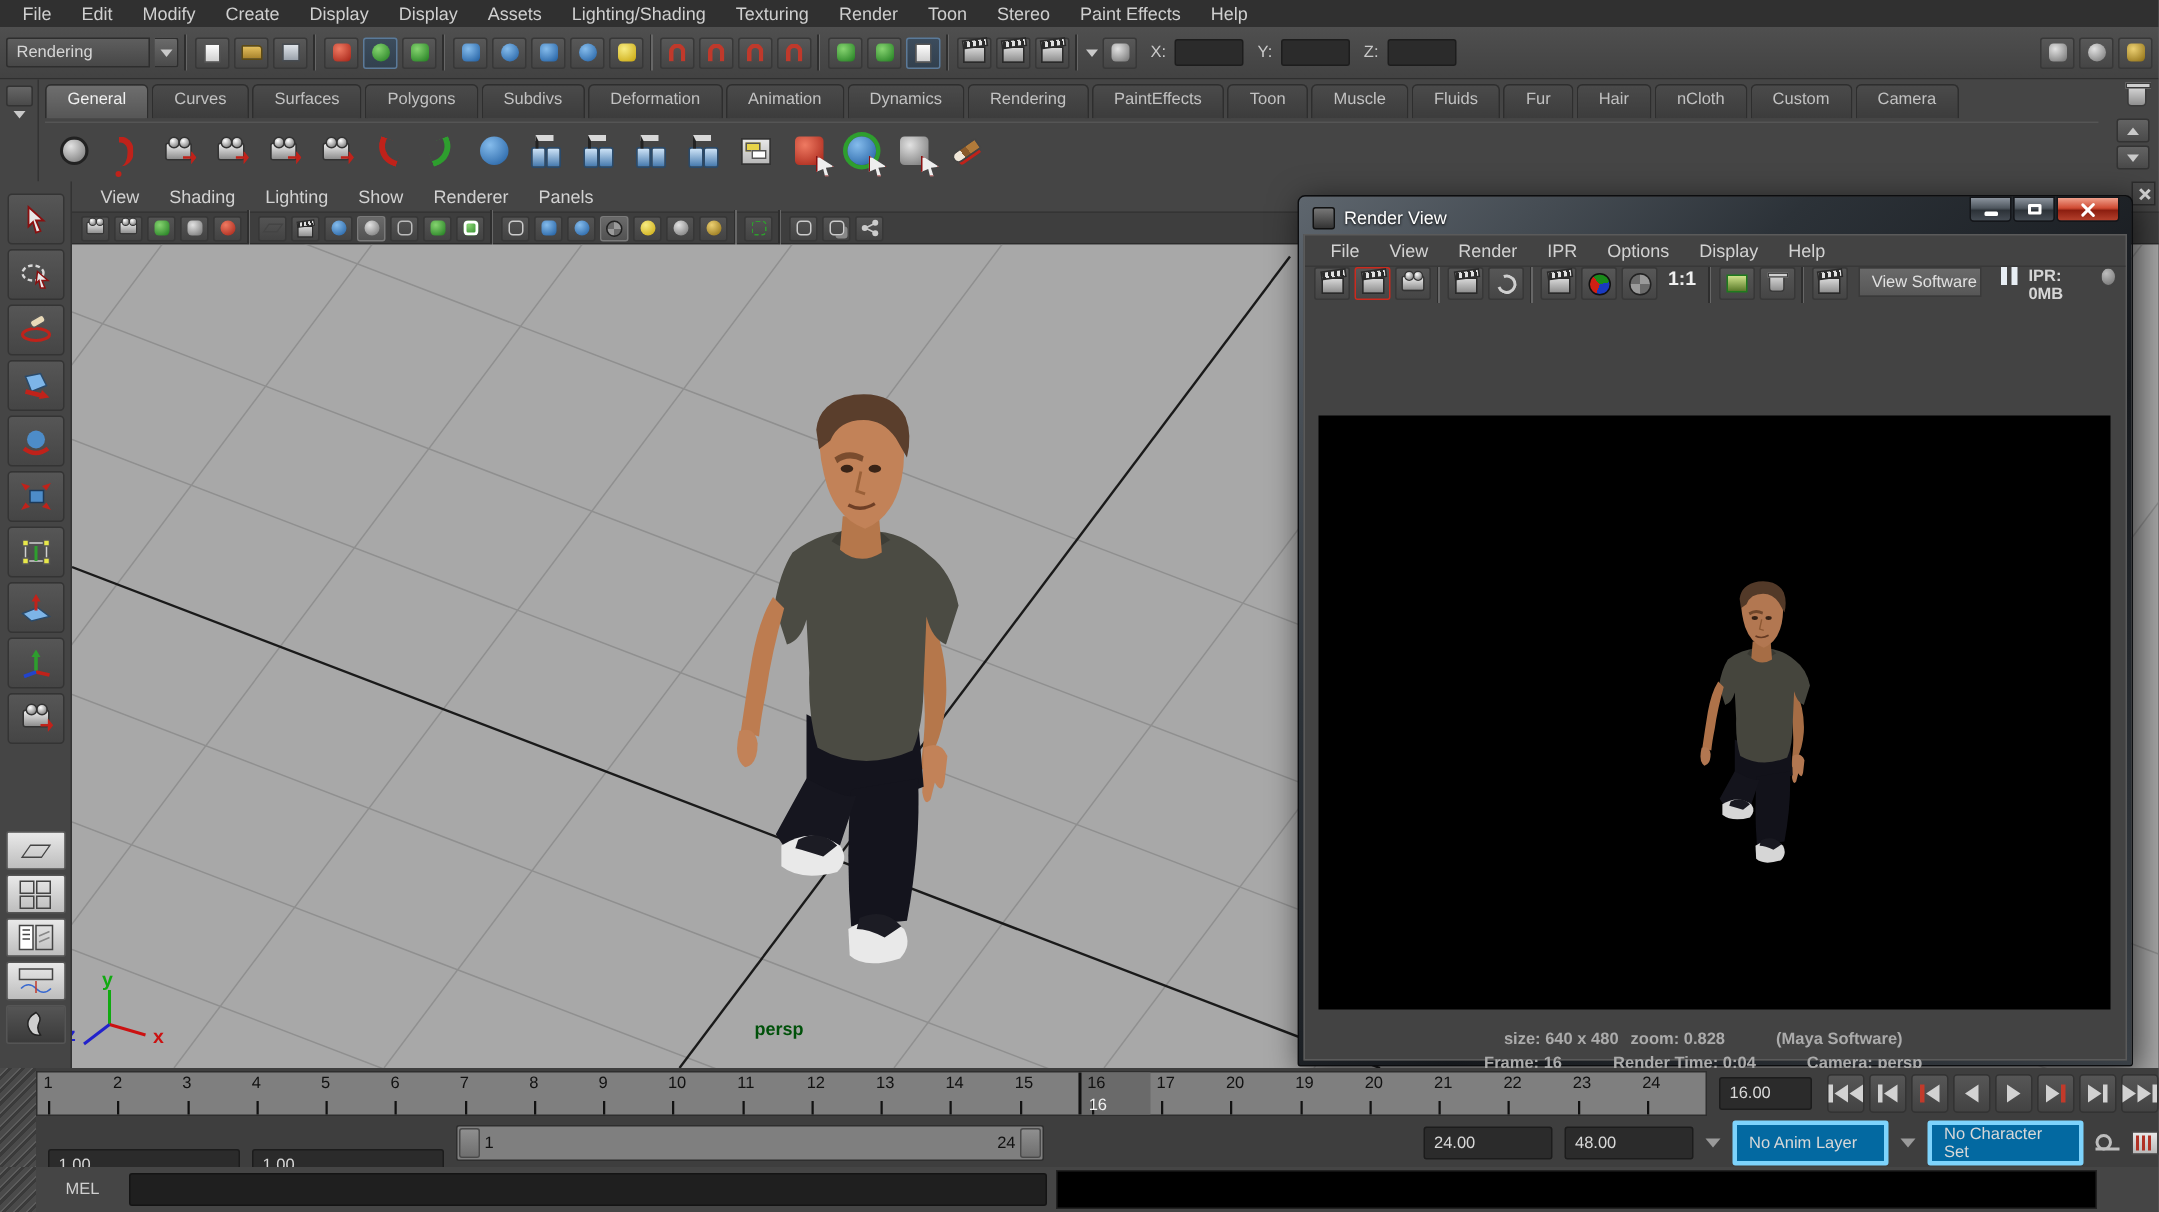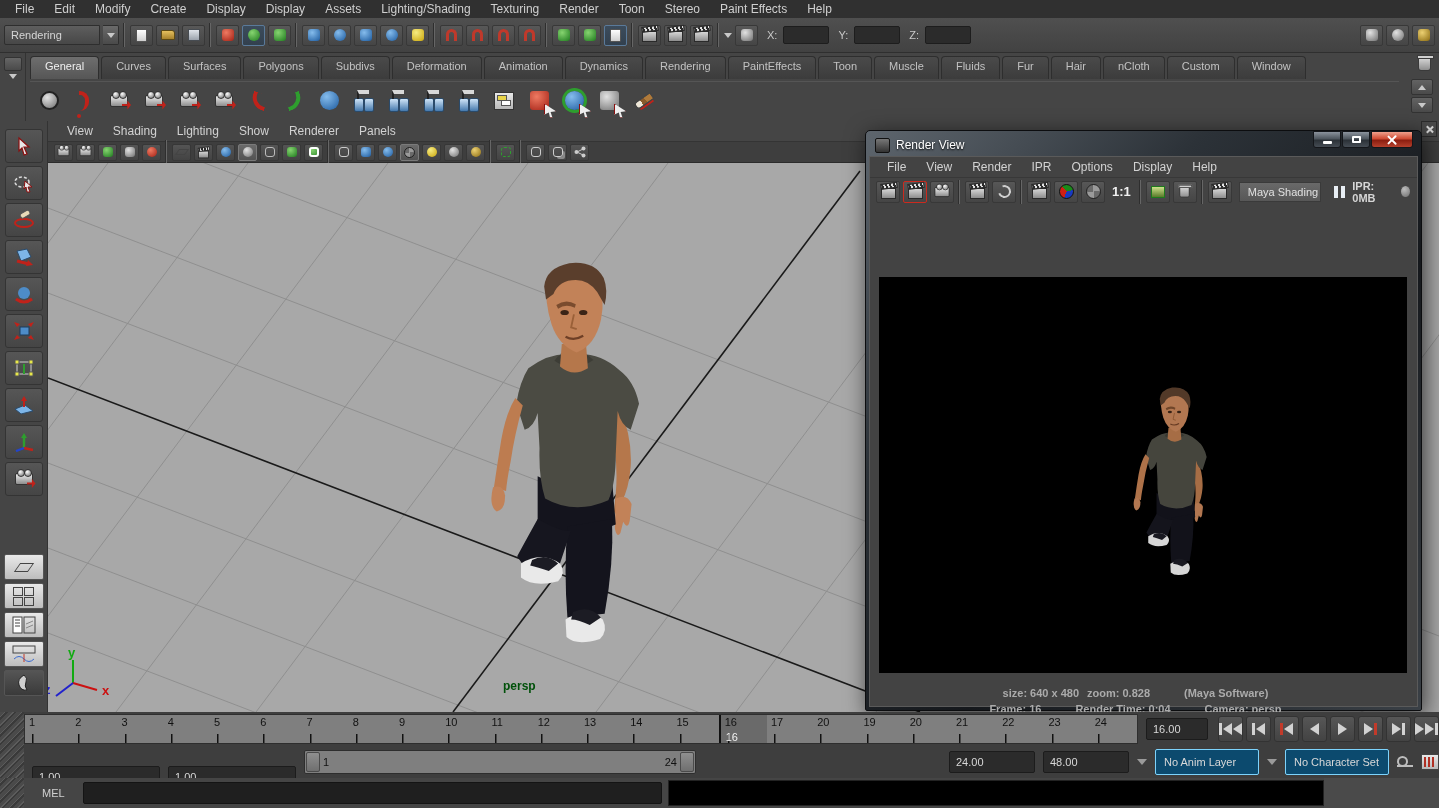--- a/index.html
+++ b/index.html
@@ -127,21 +127,21 @@
     border:1px solid #14161a; border-radius:0 0 3px 3px; display:flex; align-items:center; justify-content:center; }
   .wbtn.close { width:42px; background:linear-gradient(#f0a08c 0%,#cf4a32 45%,#8c1e10 55%,#b5402c 100%); }
   .glyph-min { width:9px; height:3px; background:#fff; margin-top:5px; border-radius:1px; }
   .glyph-max { width:9px; height:7px; border:2px solid #fff; border-radius:1px; }
   .glyph-x { position:relative; width:10px; height:10px; }
   .glyph-x::before,.glyph-x::after { content:""; position:absolute; left:4px; top:-1px; width:2.4px; height:12px; background:#fff; border-radius:1px; }
   .glyph-x::before{ transform:rotate(45deg);} .glyph-x::after{ transform:rotate(-45deg);}
   #rv-client { position:absolute; left:3px; top:25px; right:3px; bottom:3px; background:#434343; border:1px solid #5a5a5a; }
   #rv-menus { height:21px; display:flex; align-items:center; gap:2px; padding-left:8px; border-bottom:1px solid #383838; }
   #rv-menus span { padding:2px 9px; font-size:12px; color:#d2d2d2; }
-  #rv-toolbar { height:27px; display:flex; align-items:center; gap:3px; padding:0 6px; }
+  #rv-toolbar { height:27px; display:flex; align-items:flex-start; gap:3px; padding:0 6px; }
   .ri { width:24px; height:22px; background:linear-gradient(#575757,#454545); border:1px solid #383838; border-radius:2px; display:flex; align-items:center; justify-content:center; flex:none; }
   .ri.active-region { border:1px solid #cc2a1e; }
   .clap { width:15px; height:11px; background:linear-gradient(#d6d6d6,#8e8e8e); border:1px solid #2a2a2a; position:relative; margin-top:3px; }
   .clap::before { content:""; position:absolute; left:-1px; top:-5px; width:15px; height:4px;
     background:repeating-linear-gradient(90deg,#2a2a2a 0 2px,#e2e2e2 2px 4px); border:1px solid #2a2a2a; transform:rotate(-8deg); transform-origin:left bottom; }
   .rgbball { width:15px; height:15px; border-radius:50%; border:1px solid #111;
     background:conic-gradient(from 200deg, #d02014 0 33%, #1a8a1a 0 66%, #1a3ac0 0 100%); }
   .alphaball { width:15px; height:15px; border-radius:50%; border:1px solid #222;
     background:conic-gradient(#9a9a9a 0 25%, #6a6a6a 0 50%, #9a9a9a 0 75%, #6a6a6a 0); }
   .ratio { color:#f0f0f0; font-weight:bold; font-size:13px; padding:0 4px; }
@@ -179,29 +179,29 @@
   #rangeslider { position:absolute; left:0; top:746px; width:1439px; height:32px; background:#3e3e3e; display:flex; align-items:center; gap:8px; }
   input.rfield { height:22px; background:#2b2b2b; border:1px solid #1c1c1c; border-radius:2px; color:#d8d8d8;
     padding:0 6px; font-family:"Liberation Sans",sans-serif; font-size:11px; }
   .w140 { width:128px;margin-top:29px; } .w66 { width:86px; }
   #rangebar { width:392px; height:24px; background:#7f7f7f; border:1px solid #2e2e2e; border-radius:2px;
     position:relative; display:flex; align-items:center; justify-content:space-between; padding:0 18px; color:#111; }
   .rhandle { position:absolute; top:1px; width:14px; height:20px; background:linear-gradient(#8f8f8f,#6f6f6f); border:1px solid #4a4a4a; border-radius:2px; }
   .rhandle.left { left:1px; } .rhandle.right { right:1px; }
   #range-spacer { flex:1; }
   .ddtri { width:0;height:0;border-left:5px solid transparent;border-right:5px solid transparent;border-top:6px solid #9a9a9a; flex:none; }
-  .selbox { height:22px; background:#0c4a6e; border:1px solid #7dd3fc; border-radius:2px; color:#d8d8d8;
+  .selbox { height:22px; background:#0369a1; border:3px solid #7dd3fc; border-radius:2px; color:#d8d8d8;
     display:flex; align-items:center; padding:12px 8px; flex:none; }
   .keyicon { width:16px; height:10px; border-bottom:2px solid #bdbdbd; position:relative; flex:none; }
   .keyicon::before { content:""; position:absolute; left:0; top:-1px; width:7px; height:7px; border:2px solid #bdbdbd; border-radius:50%; }
   .autokey { width:18px; height:16px; background:linear-gradient(#e8e8e8,#b8b8b8); border:1px solid #444; position:relative; flex:none; }
   .autokey::after { content:""; position:absolute; inset:2px; background:repeating-linear-gradient(90deg,#b03024 0 2px,transparent 2px 4px); }
 
   
-  #commandline { position:absolute; left:0; top:778px; width:1324px; height:30px; background:#454545; display:flex; align-items:center; }
+  #commandline { position:absolute; left:0; top:778px; width:1439px; height:30px; background:#454545; display:flex; align-items:center; }
   #mel-label { width:62px; text-align:center; color:#d0d0d0; }
   #mel-input { width:612px; height:22px; background:#1f1f1f; border:1px solid #141414; border-radius:2px;
     color:#ddd; padding:0 6px; font-family:"Liberation Mono",monospace; font-size:11px; }
   #help-line { margin-left:6px; width:694px; height:26px; background:#000; border:1px solid #222; }
 </style>
 </head>
 <body>
 
 <svg width="0" height="0" style="position:absolute">
   <defs>
@@ -375,21 +375,21 @@
       <span data-frame="Dynamics">Dynamics</span>
       <span data-frame="Rendering">Rendering</span>
       <span data-frame="PaintEffects">PaintEffects</span>
       <span data-frame="Toon">Toon</span>
       <span data-frame="Muscle">Muscle</span>
       <span data-frame="Fluids">Fluids</span>
       <span data-frame="Fur">Fur</span>
       <span data-frame="Hair">Hair</span>
       <span data-frame="nCloth">nCloth</span>
       <span data-frame="Custom">Custom</span>
-      <span data-frame="Poser">Window</span>
+      <span data-frame="Poser">Camera</span>
     </div>
   <span id="shelf-trash">
       <i class="trash" style="display:block"></i>
     </span>
   <div id="shelf-scroll">
     <span class="scr-btn">
         <i class="tri-u"></i>
       </span>
     <span class="scr-btn">
         <i class="tri-d"></i>
@@ -766,21 +766,21 @@
           <i class="keepimg"></i>
         </span>
       <span class="ri">
           <i class="trash" style="transform:scale(.8)"></i>
         </span>
       <div class="vsep"></div>
       <span class="ri">
           <i class="clap"></i>
         </span>
       <span class="renderer-box">
-          <span>Maya Shading</span>
+          <span>View Software</span>
         </span>
       <span class="pausebtn">
           <i></i>
           <i></i>
         </span>
       <span class="ipr-mem">IPR: 0MB</span>
       <span class="ipr-dot"></span>
     </div>
     <div id="rv-canvas">
       <svg width="528" height="396">

